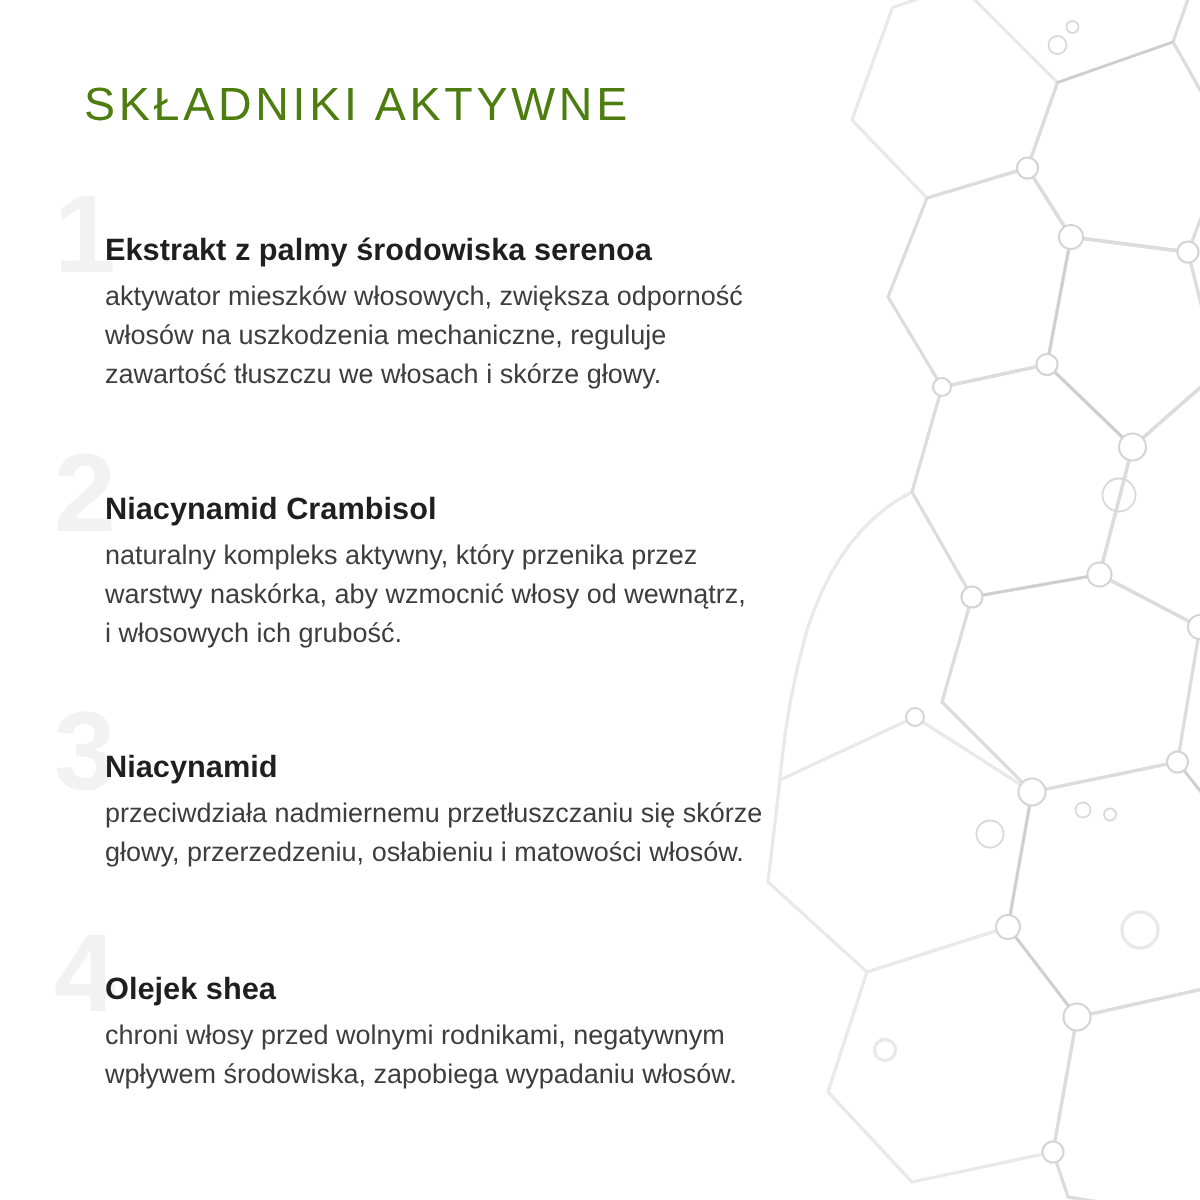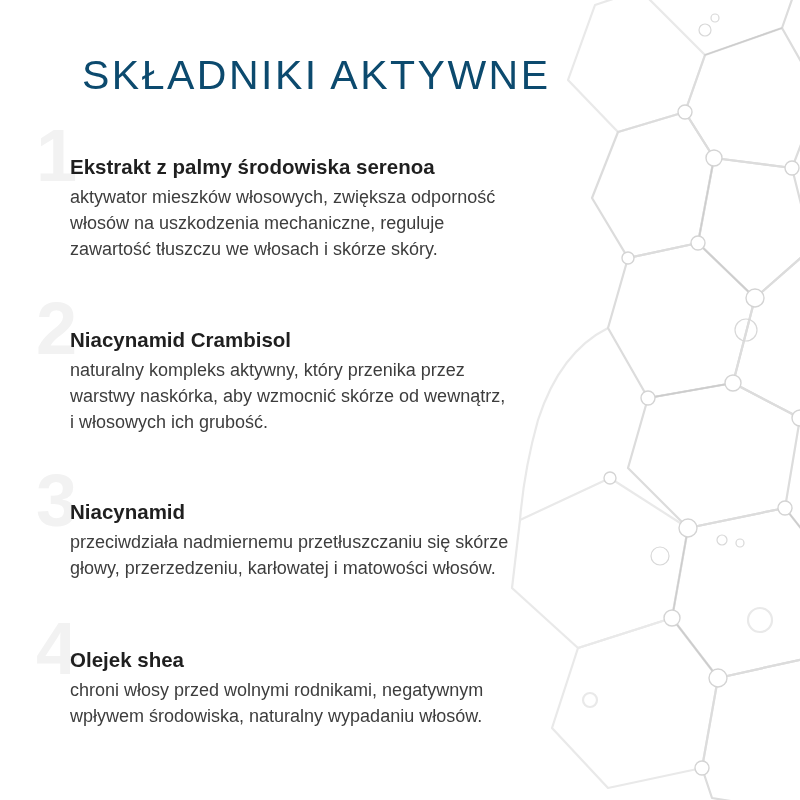--- a/index.html
+++ b/index.html
@@ -16,25 +16,25 @@
     overflow:hidden;
   }
   .foam{
     position:absolute;
     top:0;right:0;
     width:300px;height:800px;
     pointer-events:none;
   }
   .page-title{
     position:absolute;
-    left:82px;top:52px;
-    font-size:41px;
+    left:56px;top:52px;
+    font-size:31px;
     font-weight:300;
     letter-spacing:2.5px;
-    color:#0c4a6e;
+    color:#4d7c0f;
     white-space:nowrap;
   }
   .section{
     position:absolute;
     left:70px;
     width:600px;
   }
   .s1{top:154px;}
   .s2{top:327px;}
   .s3{top:499px;}
@@ -138,45 +138,45 @@
   </svg>
 
   <div class="page-title">SKŁADNIKI AKTYWNE</div>
 
   <div class="section s1">
     <div class="num">1</div>
     <div class="content">
       <div class="heading">Ekstrakt z palmy środowiska serenoa</div>
       <div class="line">aktywator mieszków włosowych, zwiększa odporność</div>
       <div class="line">włosów na uszkodzenia mechaniczne, reguluje</div>
-      <div class="line">zawartość tłuszczu we włosach i skórze skóry.</div>
+      <div class="line">zawartość tłuszczu we włosach i skórze głowy.</div>
     </div>
   </div>
 
   <div class="section s2">
     <div class="num">2</div>
     <div class="content">
       <div class="heading">Niacynamid Crambisol</div>
       <div class="line">naturalny kompleks aktywny, który przenika przez</div>
-      <div class="line">warstwy naskórka, aby wzmocnić skórze od wewnątrz,</div>
+      <div class="line">warstwy naskórka, aby wzmocnić włosy od wewnątrz,</div>
       <div class="line">i włosowych ich grubość.</div>
     </div>
   </div>
 
   <div class="section s3">
     <div class="num">3</div>
     <div class="content">
       <div class="heading">Niacynamid</div>
       <div class="line">przeciwdziała nadmiernemu przetłuszczaniu się skórze</div>
-      <div class="line">głowy, przerzedzeniu, karłowatej i matowości włosów.</div>
+      <div class="line">głowy, przerzedzeniu, osłabieniu i matowości włosów.</div>
     </div>
   </div>
 
   <div class="section s4">
     <div class="num">4</div>
     <div class="content">
       <div class="heading">Olejek shea</div>
       <div class="line">chroni włosy przed wolnymi rodnikami, negatywnym</div>
-      <div class="line">wpływem środowiska, naturalny wypadaniu włosów.</div>
+      <div class="line">wpływem środowiska, zapobiega wypadaniu włosów.</div>
     </div>
   </div>
 
 </div>
 
 </body></html>

